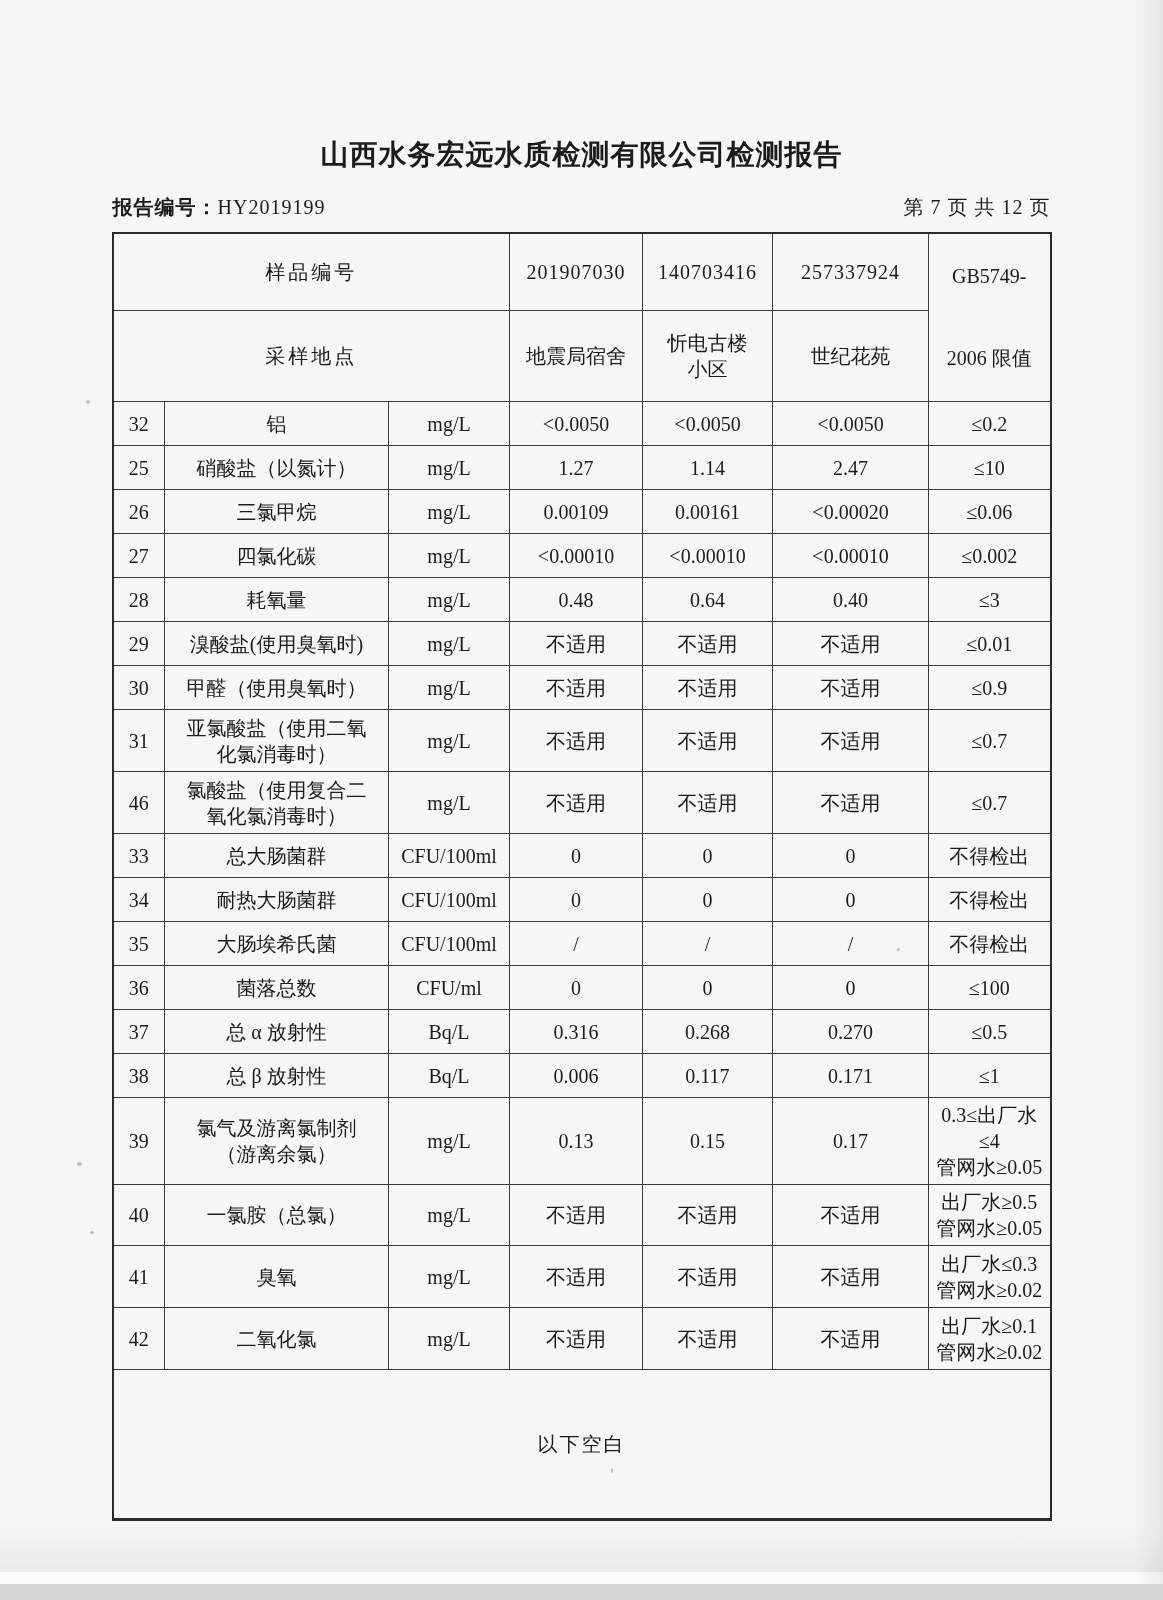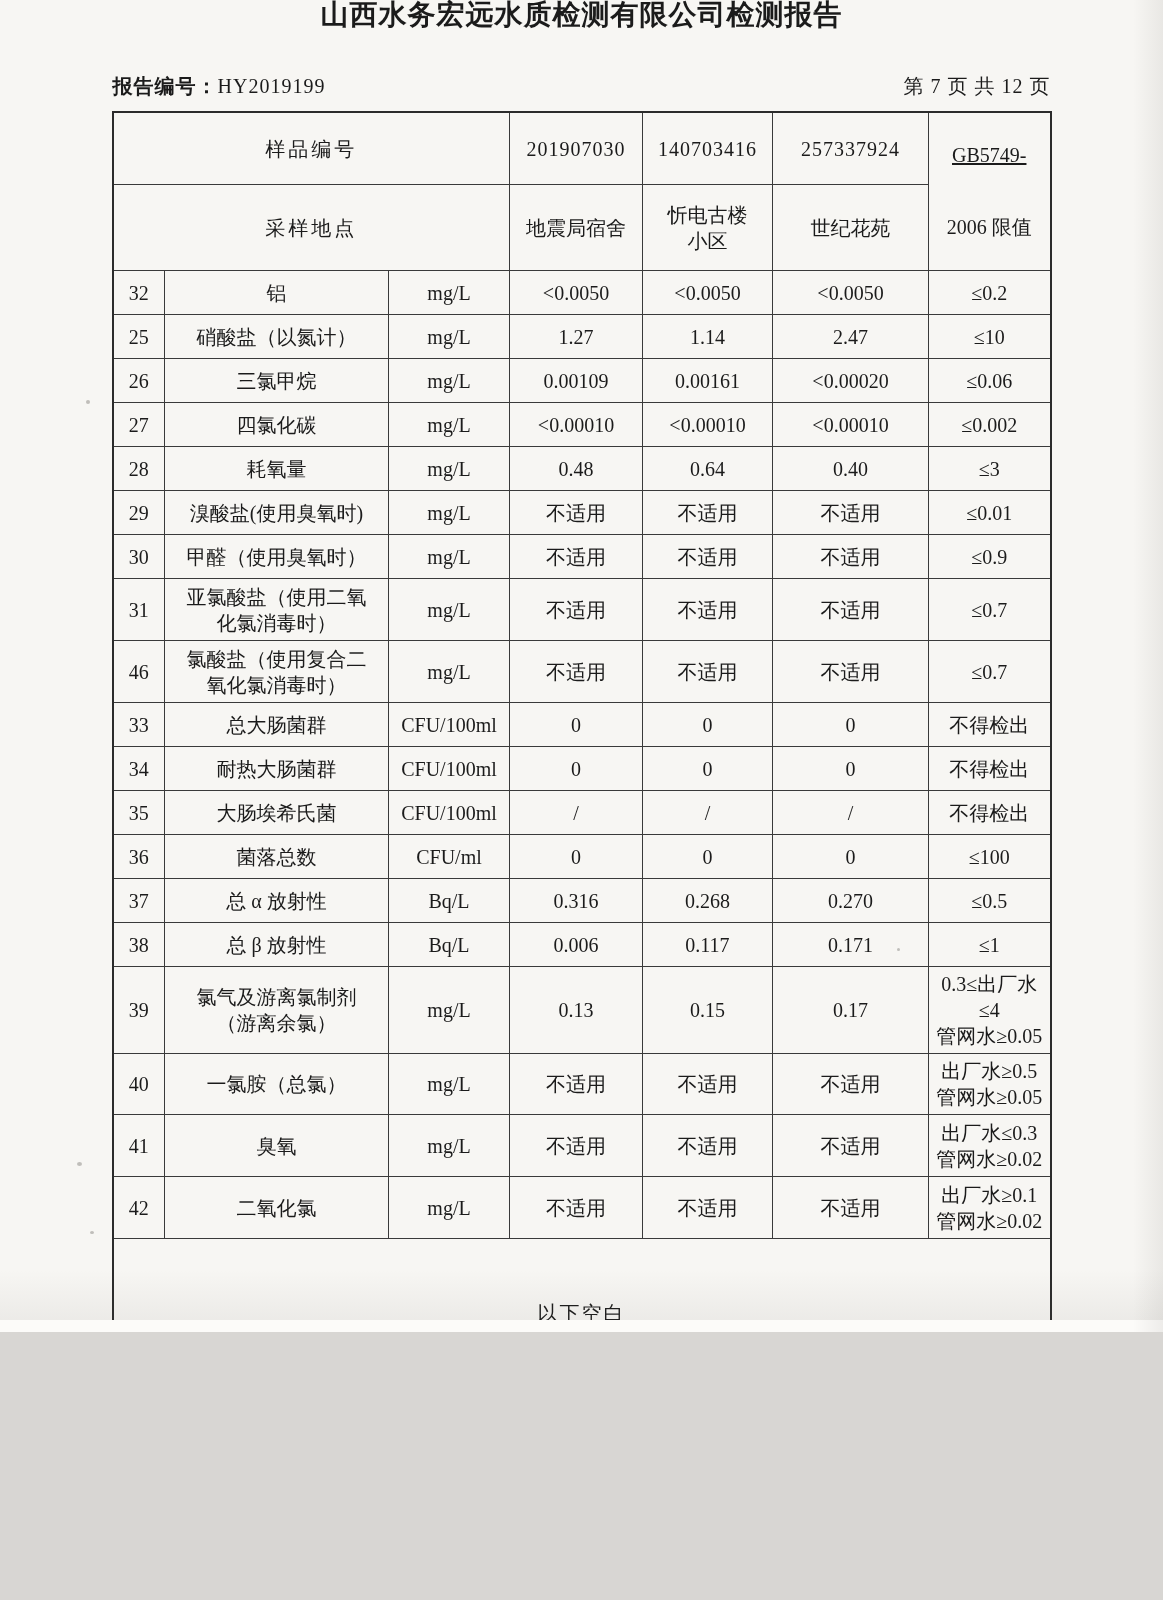--- a/index.html
+++ b/index.html
@@ -1,21 +1,22 @@
 <!DOCTYPE html>
 <html><head>
 <meta charset="utf-8">
 <style>
   html,body{margin:0;padding:0;}
   body{background:#d8d6d3;}
   .sheet{
     position:relative;
-    width:1163px;height:1332px;
+    width:1163px;height:1584px;
     margin:0 auto;
     box-sizing:border-box;
+    padding-top:140px;
     background:#f7f6f3;
     color:#1b1b1b;
     font-family:"Liberation Serif","DejaVu Serif",serif;
     overflow:hidden;
   }
   
   .sheet::after{
     content:"";position:absolute;top:0;right:0;width:30px;height:100%;
     background:linear-gradient(to right,rgba(90,85,80,0),rgba(90,85,80,0.09));
     pointer-events:none;
@@ -27,21 +28,21 @@
   }
   .bottom-strip{position:absolute;left:0;bottom:0;width:100%;height:12px;background:#fcfbf9;}
   .speck{position:absolute;background:#7d7a76;border-radius:50%;opacity:.45;pointer-events:none;}
 
   .title{
     margin:0;text-align:center;
     font-family:"Liberation Sans","DejaVu Sans",sans-serif;
     font-size:28px;font-weight:700;letter-spacing:1px;line-height:30px;
   }
   .meta{
-    width:938px;margin:43px auto 0;
+    width:938px;margin:24px auto 0;
     display:flex;justify-content:space-between;align-items:center;
     font-size:20px;line-height:27px;
   }
   .rn-label{
     font-family:"Liberation Sans","DejaVu Sans",sans-serif;
     font-weight:700;letter-spacing:1px;
   }
   .rn-value{letter-spacing:1px;}
   .page-ind{letter-spacing:1px;}
 
@@ -61,21 +62,21 @@
   tr.hr1{height:52px;border-radius:31px;}
   tr.hr2{height:57px;}
   tbody tr.dr{height:44px;}
   tr.t60{height:60px;}
   tr.t62{height:62px;}
   tr.t64{height:64px;}
   .hlabel{letter-spacing:3px;}
   .ids{letter-spacing:1px;}
   .name{text-align:left;padding-left:10px;}
   .gb div{line-height:1.25;}
-  .gb div:first-child{margin-bottom:21px;text-decoration:underline;}
+  .gb div:first-child{margin-bottom:31px;}
   .limit-sm{font-size:16.5px;line-height:1.5;padding:2px 1px;}
   tr.blank-row{height:150px;}
   td.blank{
     text-align:left;vertical-align:top;
     padding:28px 0 0 27px;letter-spacing:2px;
   }
 </style>
 </head>
 <body>
 

